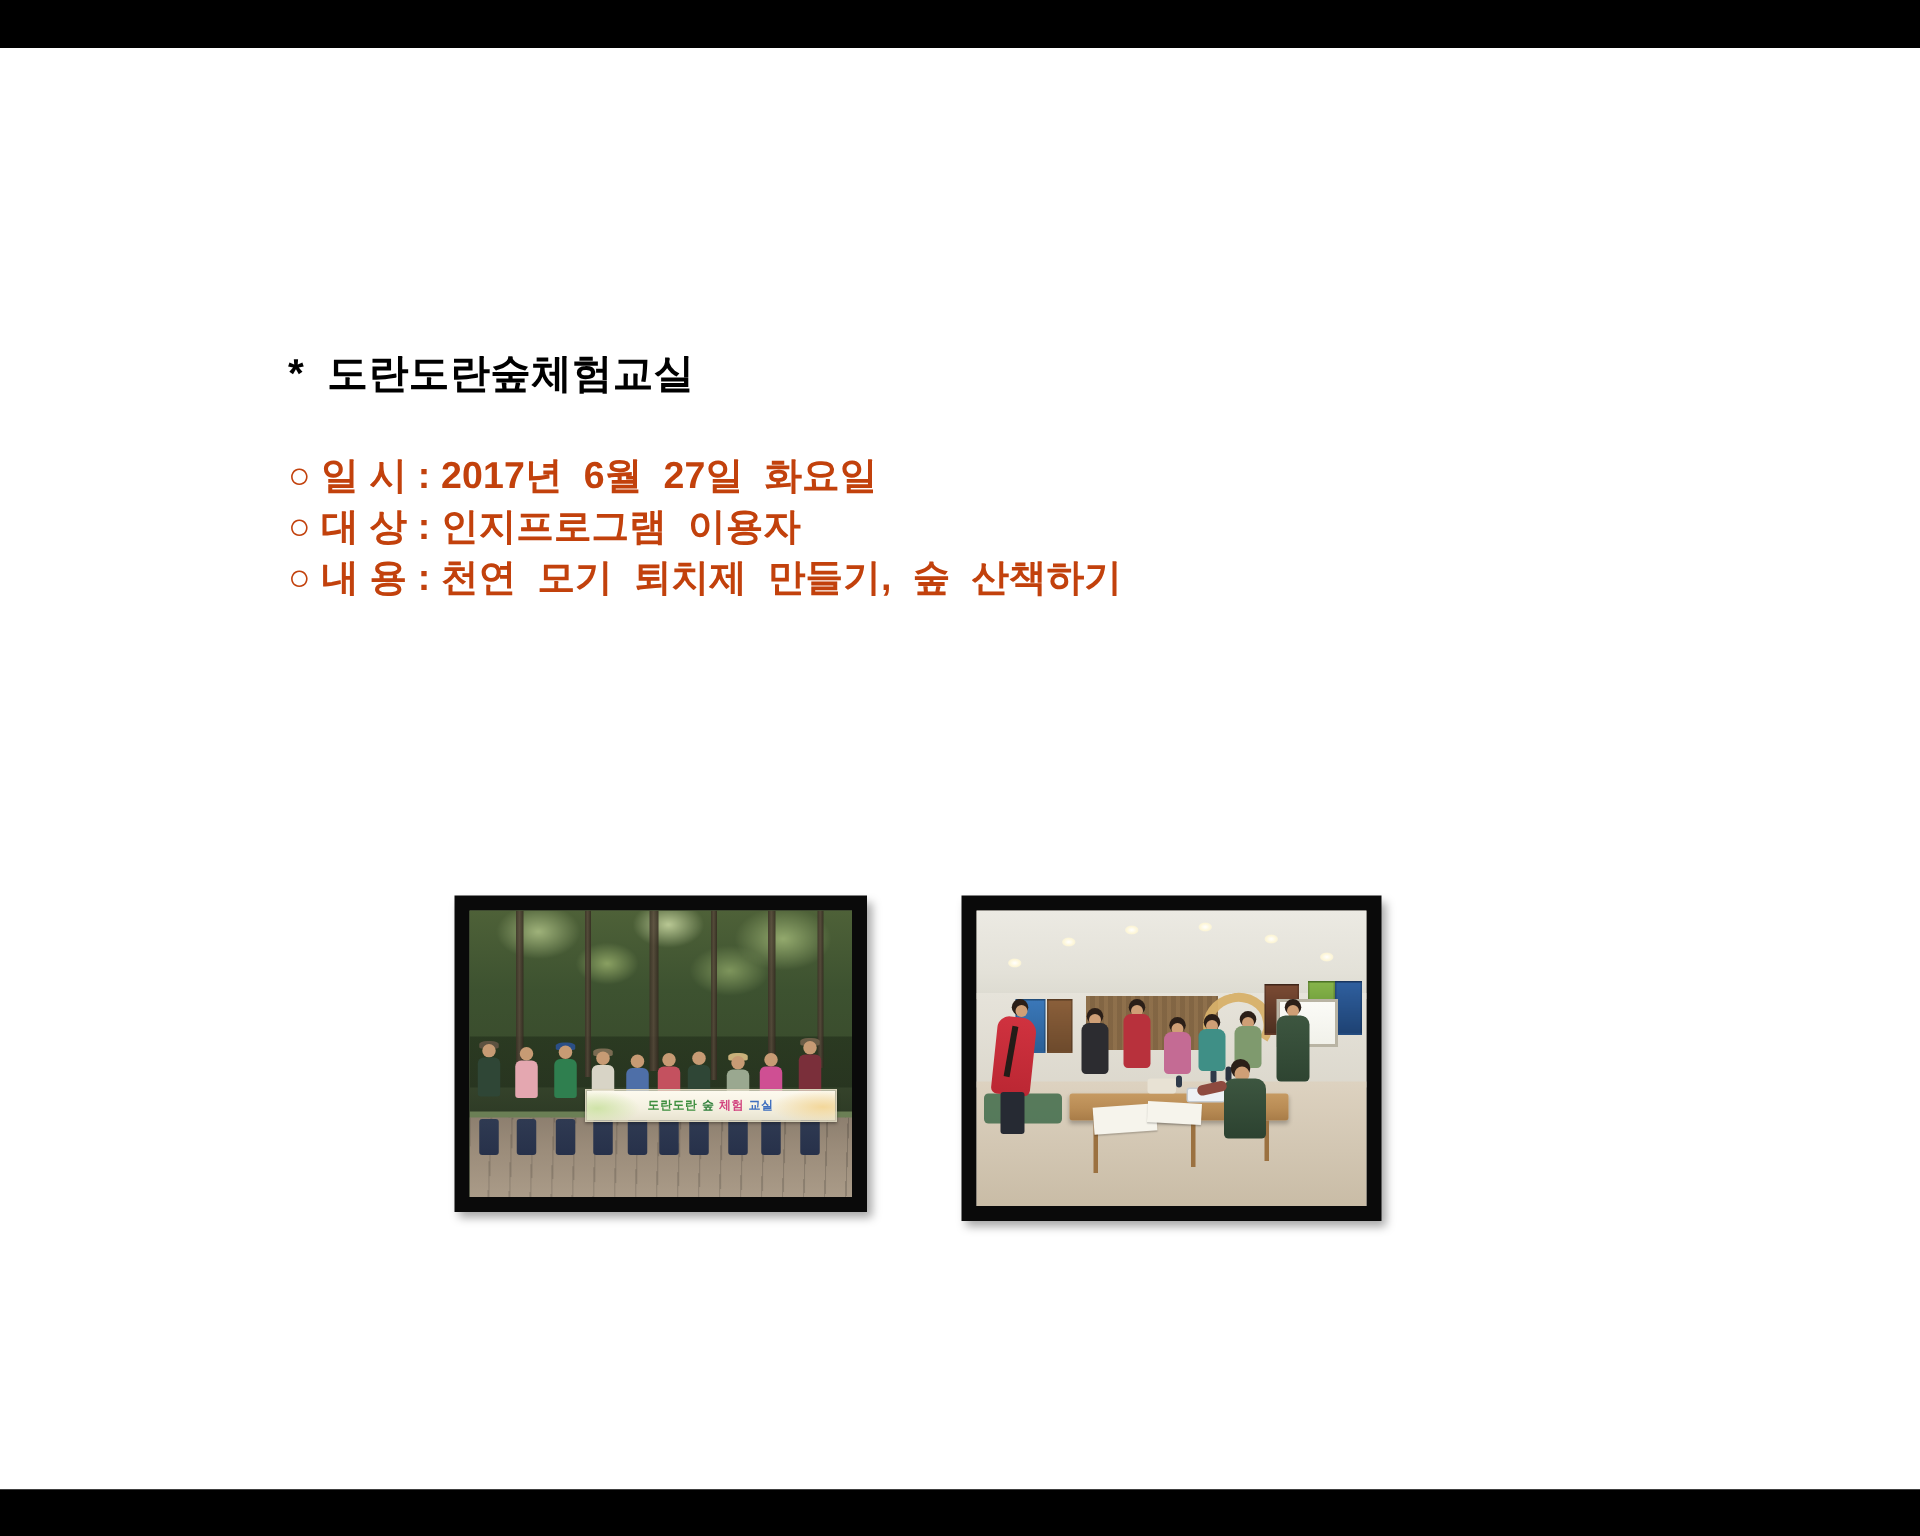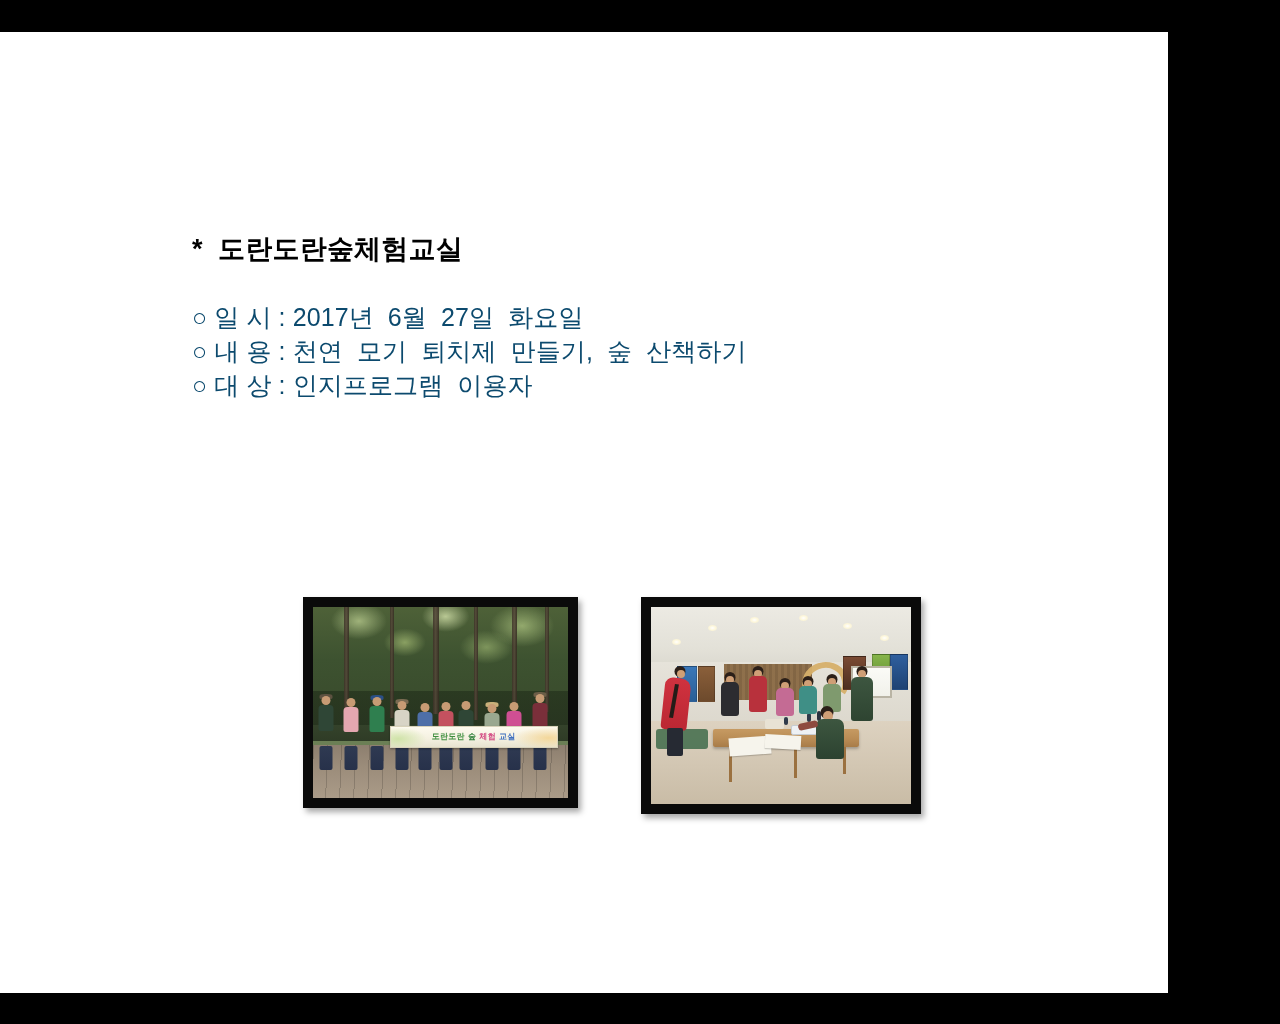--- a/index.html
+++ b/index.html
@@ -34,21 +34,21 @@
     left: 0; top: 993px;
     width: 1280px;
     height: 31px;
     background: #000000;
   }
 
   .slide {
     position: absolute;
     left: 0;
     top: 32px;
-    width: 1168px;
+    width: 1280px;
     height: 961px;
     background: #ffffff;
   }
 
   
   .text-block {
     position: absolute;
     left: 192px;
     top: 200px;
     width: 1000px;
@@ -64,22 +64,22 @@
     white-space: pre;
   }
 
   .bullet-list {
     margin: 0;
     padding: 0;
     list-style: none;
   }
   .bullet-item {
     font-size: 25px;
-    font-weight: normal;
-    color: #0c4a6e;
+    font-weight: bold;
+    color: #c2410c;
     line-height: 34px;
     height: 34px;
     white-space: pre;
     letter-spacing: 0.1px;
   }
 
   
   .photo-frame {
     position: absolute;
     background: #0a0a0a;
@@ -307,22 +307,22 @@
   <div class="letterbox-top"></div>
 
   <div class="slide">
 
     <div class="text-block">
 
       <div class="slide-title">*  도란도란숲체험교실</div>
 
       <ul class="bullet-list">
         <li class="bullet-item">○ 일 시 : 2017년  6월  27일  화요일</li>
+        <li class="bullet-item">○ 대 상 : 인지프로그램  이용자</li>
         <li class="bullet-item">○ 내 용 : 천연  모기  퇴치제  만들기,  숲  산책하기</li>
-        <li class="bullet-item">○ 대 상 : 인지프로그램  이용자</li>
       </ul>
 
     </div>
 
     <div class="photo-frame" id="photo-left">
       <div class="inner">
         <div class="scene">
           <div class="forest-sky"></div>
           <div class="forest-dark"></div>
 

